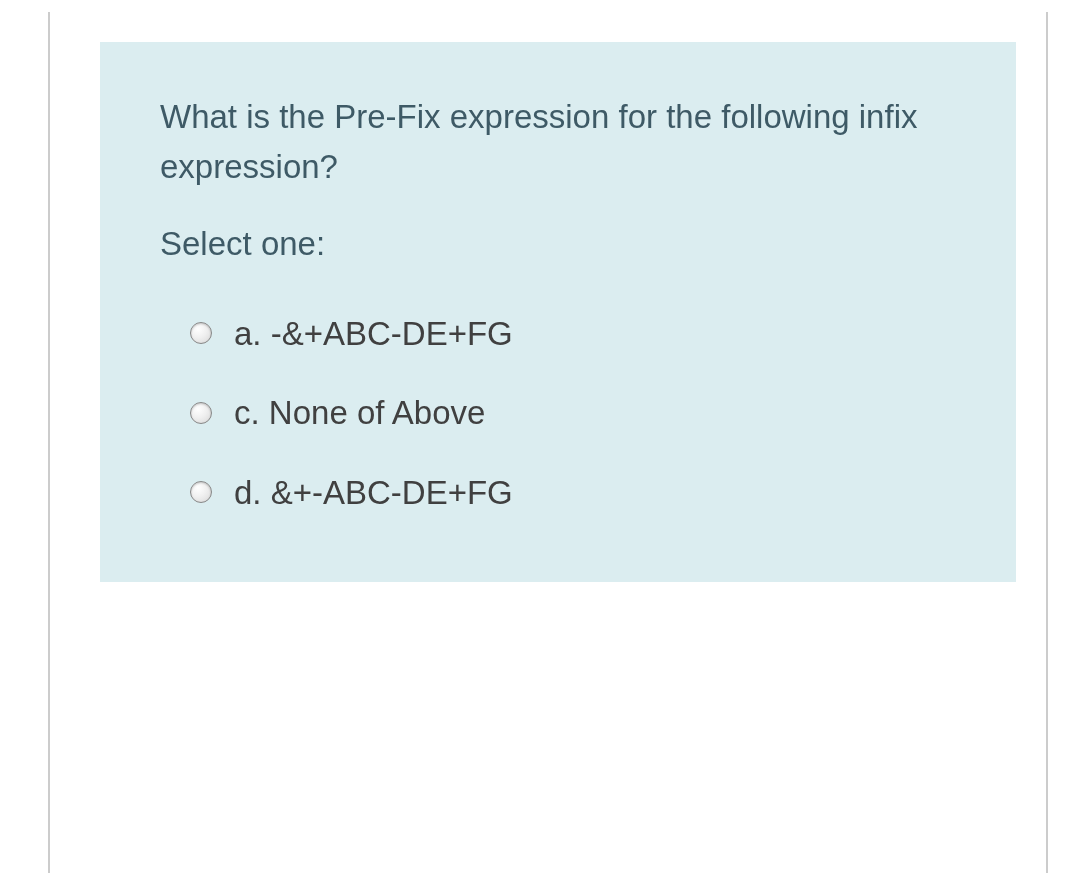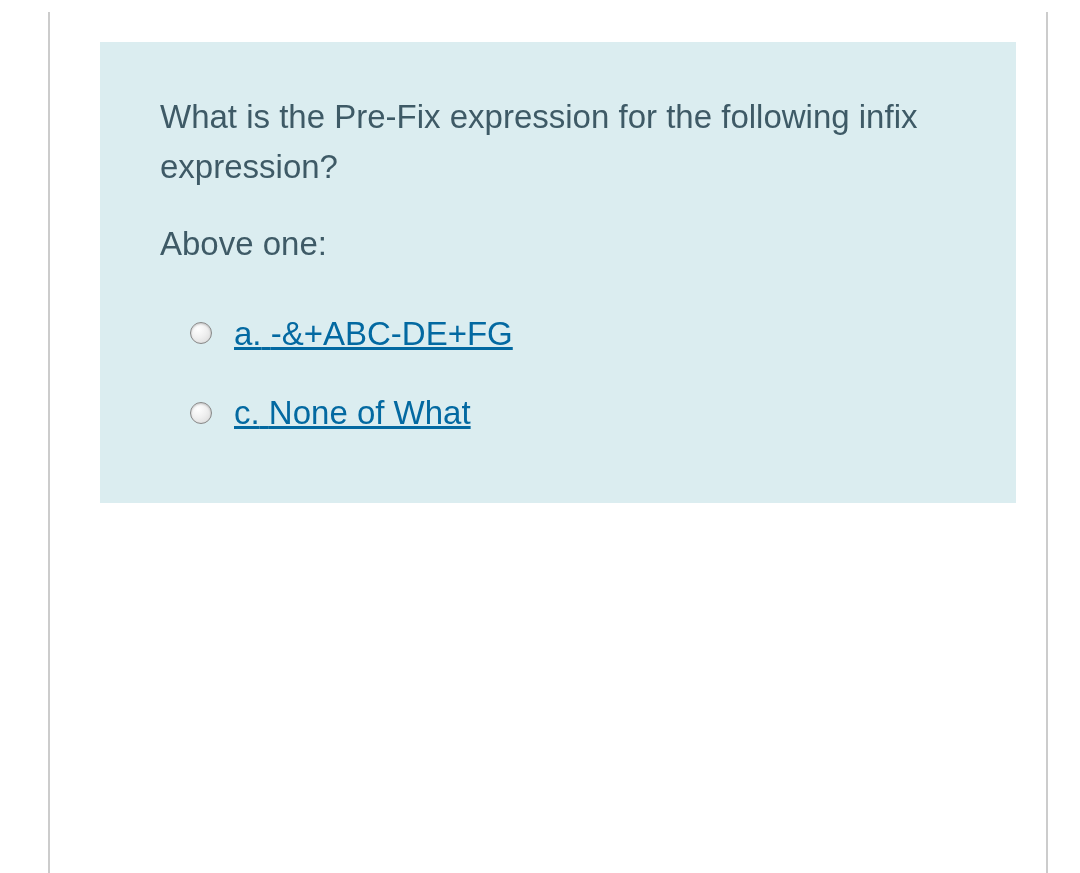--- a/index.html
+++ b/index.html
@@ -54,45 +54,51 @@
       border: 1px solid #888;
       border-radius: 50%;
       margin-right: 22px;
       position: relative;
       background: radial-gradient(circle at 35% 30%, #ffffff 0%, #f0f0f0 45%, #d8d8d8 100%);
       box-shadow: inset 0 1px 2px rgba(0,0,0,0.2);
       cursor: pointer;
       flex-shrink: 0;
     }
     .option-label {
-      color: #0369a1;
+      color: #404040;
       cursor: pointer;
-      text-decoration: underline;
     }
   </style>
 </head>
 <body>
 
 <div class="outer-container">
   <div class="question-box">
     <div class="question-text">What is the Pre-Fix expression for the following infix expression?</div>
-    <div class="select-label">Above one:</div>
+    <div class="select-label">Select one:</div>
 
     <div class="option-row">
       <input type="radio" name="answer" class="radio" style="">
       <span class="option-label">
         <span>a.</span>
         <span>-&amp;+ABC-DE+FG</span>
       </span>
     </div>
 
 
     <div class="option-row">
       <input type="radio" name="answer" class="radio" style="">
       <span class="option-label">
         <span>c.</span>
-        <span>None of What</span>
+        <span>None of Above</span>
       </span>
     </div>
 
+    <div class="option-row">
+      <input type="radio" name="answer" class="radio" style="">
+      <span class="option-label">
+        <span>d.</span>
+        <span>&amp;+-ABC-DE+FG</span>
+      </span>
+    </div>
 
   </div>
 </div>
 
 </body></html>

